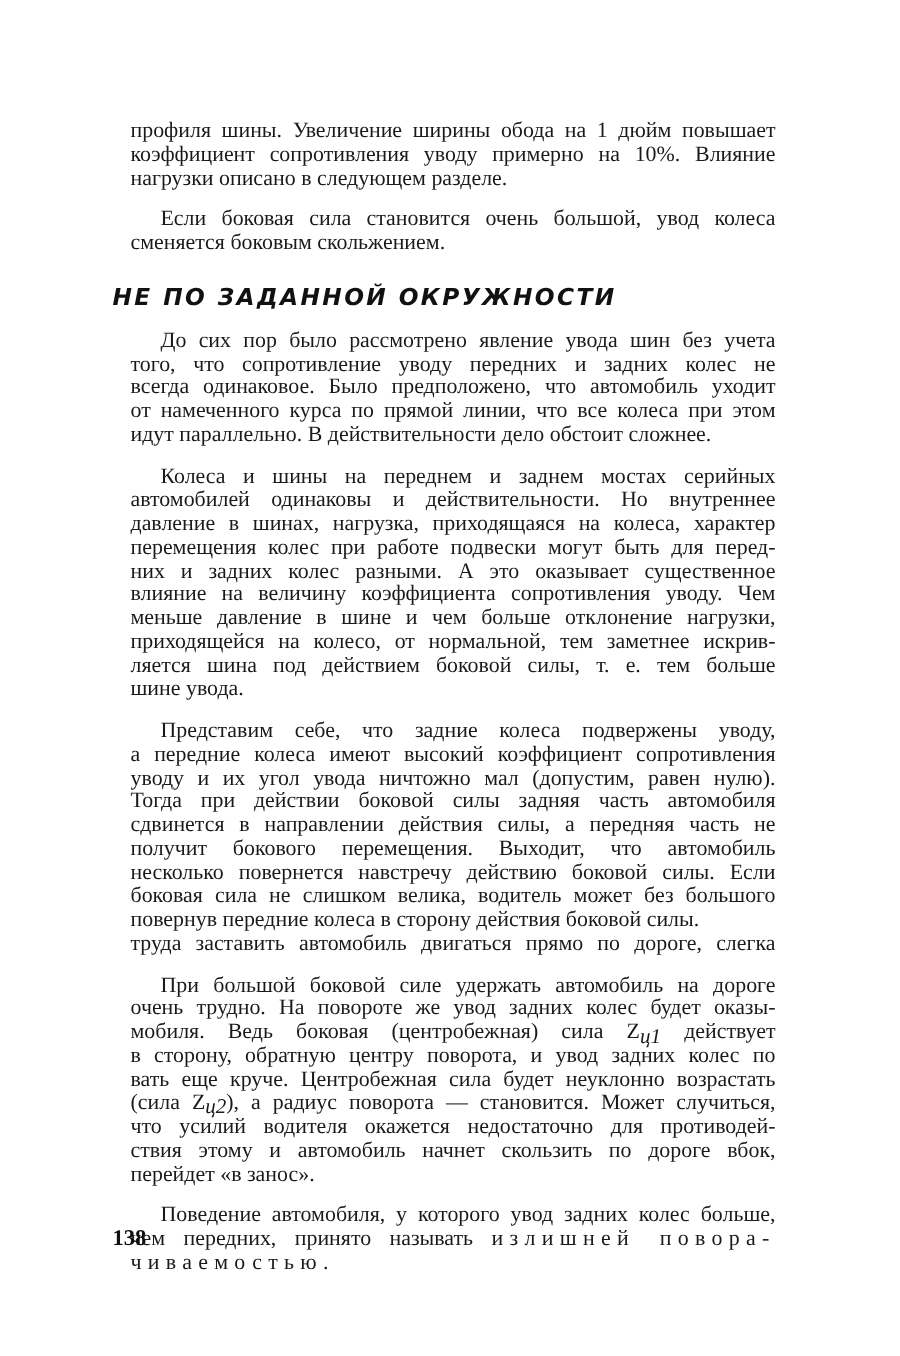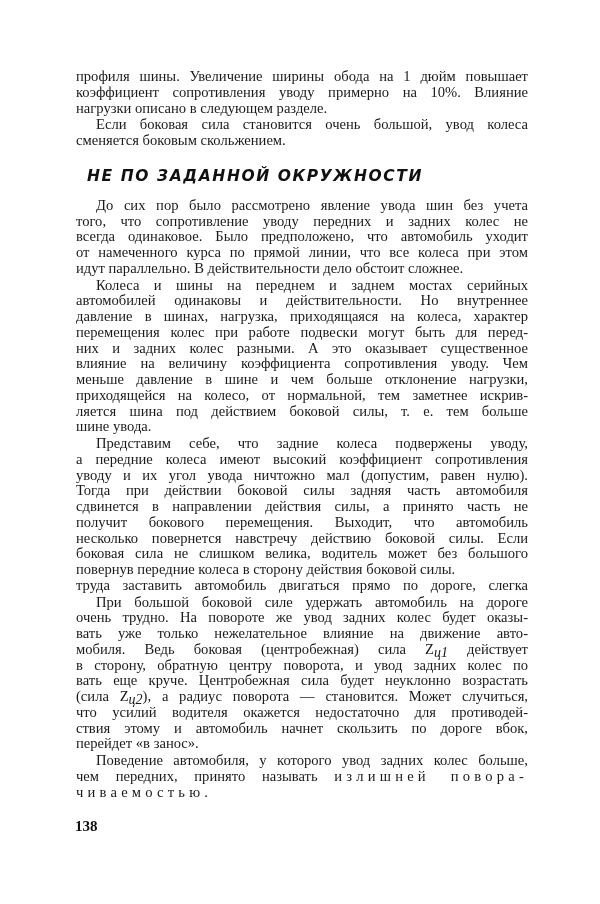--- a/index.html
+++ b/index.html
@@ -2,33 +2,33 @@
 <html><head>
   <meta charset="utf-8">
   <style>
     html, body { margin: 0; padding: 0; background: #ffffff; }
     body { width: 600px; height: 904px; position: relative; overflow: hidden; }
     .page {
       position: absolute; left: 75px; top: 68px; width: 454px;
       font-family: "Liberation Serif", "DejaVu Serif", serif;
       font-size: 14.6px; color: #1a1a1a;
     }
-    .para { margin: 1px; }
+    .para { margin: 12px; }
     .line {
       display: block; height: 15.75px; line-height: 15.75px;
       white-space: nowrap; text-align: justify; text-align-last: justify;
       overflow: visible;
     }
     .line.last { text-align-last: left; }
     .line.indent { padding-left: 20px; }
     .heading {
       font-family: "DejaVu Sans", "Liberation Sans", sans-serif;
       font-weight: bold; font-style: italic; font-size: 15.5px;
       letter-spacing: 1.6px; color: #111;
-      margin: 17px 0 12px 12px; height: 20px; line-height: 20px;
+      margin: 17px 0 12px 0; height: 20px; line-height: 20px;
     }
     .it { }
     .sp { letter-spacing: 4.2px; }
     sub { font-size: 14px; line-height: 0; vertical-align: -3px; font-style: italic; }
     .page-number {
       position: absolute; left: 75px; top: 818px;
       font-family: "Liberation Serif", "DejaVu Serif", serif;
       font-weight: bold; font-size: 15px; color: #111;
     }
   </style>
@@ -69,32 +69,31 @@
     <span class="line it">приходящейся на колесо, от нормальной, тем заметнее искрив-</span>
     <span class="line it">ляется шина под действием боковой силы, т. е. тем больше</span>
     <span class="line it last">шине увода.</span>
   </div>
 
   <div class="para">
     <span class="line indent">Представим себе, что задние колеса подвержены уводу,</span>
     <span class="line">а передние колеса имеют высокий коэффициент сопротивления</span>
     <span class="line">уводу и их угол увода ничтожно мал (допустим, равен нулю).</span>
     <span class="line">Тогда при действии боковой силы задняя часть автомобиля</span>
-    <span class="line">сдвинется в направлении действия силы, а принято часть не</span>
+    <span class="line">сдвинется в направлении действия силы, а передняя часть не</span>
     <span class="line">получит бокового перемещения. Выходит, что автомобиль</span>
     <span class="line">несколько повернется навстречу действию боковой силы. Если</span>
     <span class="line">боковая сила не слишком велика, водитель может без большого</span>
     <span class="line last">повернув передние колеса в сторону действия боковой силы.</span>
     <span class="line">труда заставить автомобиль двигаться прямо по дороге, слегка</span>
   </div>
 
   <div class="para">
     <span class="line indent">При большой боковой силе удержать автомобиль на дороге</span>
     <span class="line">очень трудно. На повороте же увод задних колес будет оказы-</span>
-    <span class="line">вать уже только нежелательное влияние на движение авто-</span>
     <span class="line"><span>мобиля. Ведь боковая (центробежная) сила</span> <span class="it">Z</span><sub>ц1</sub> <span>действует</span></span>
     <span class="line">в сторону, обратную центру поворота, и увод задних колес по</span>
     <span class="line">вать еще круче. Центробежная сила будет неуклонно возрастать</span>
     <span class="line"><span>(сила</span> <span class="it">Z</span><sub>ц2</sub><span>), а радиус поворота — становится. Может случиться,</span></span>
     <span class="line">что усилий водителя окажется недостаточно для противодей-</span>
     <span class="line">ствия этому и автомобиль начнет скользить по дороге вбок,</span>
     <span class="line last">перейдет «в занос».</span>
   </div>
 
   <div class="para">

